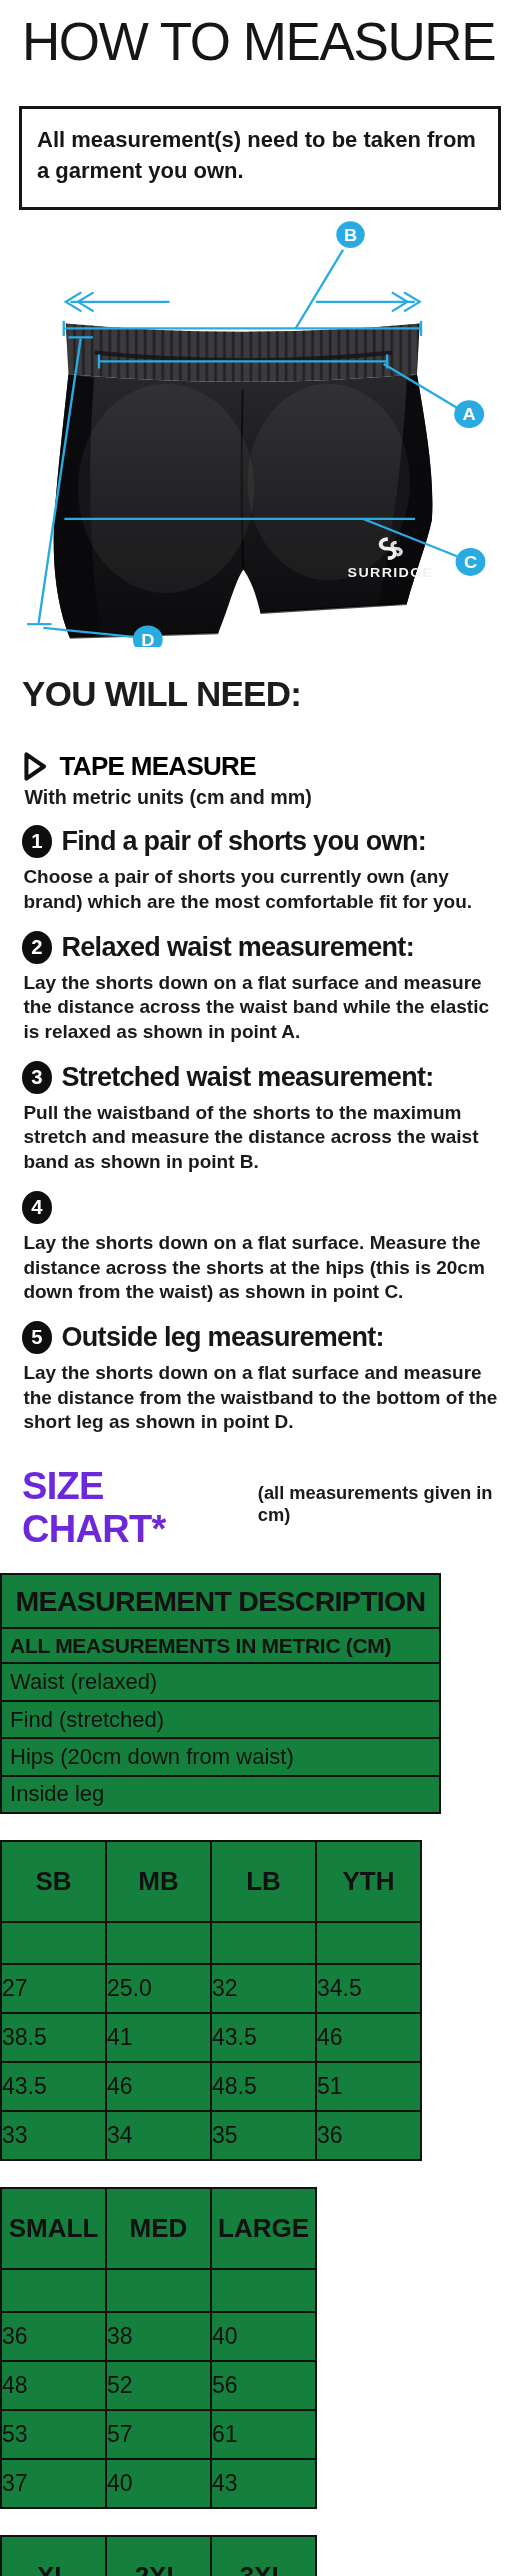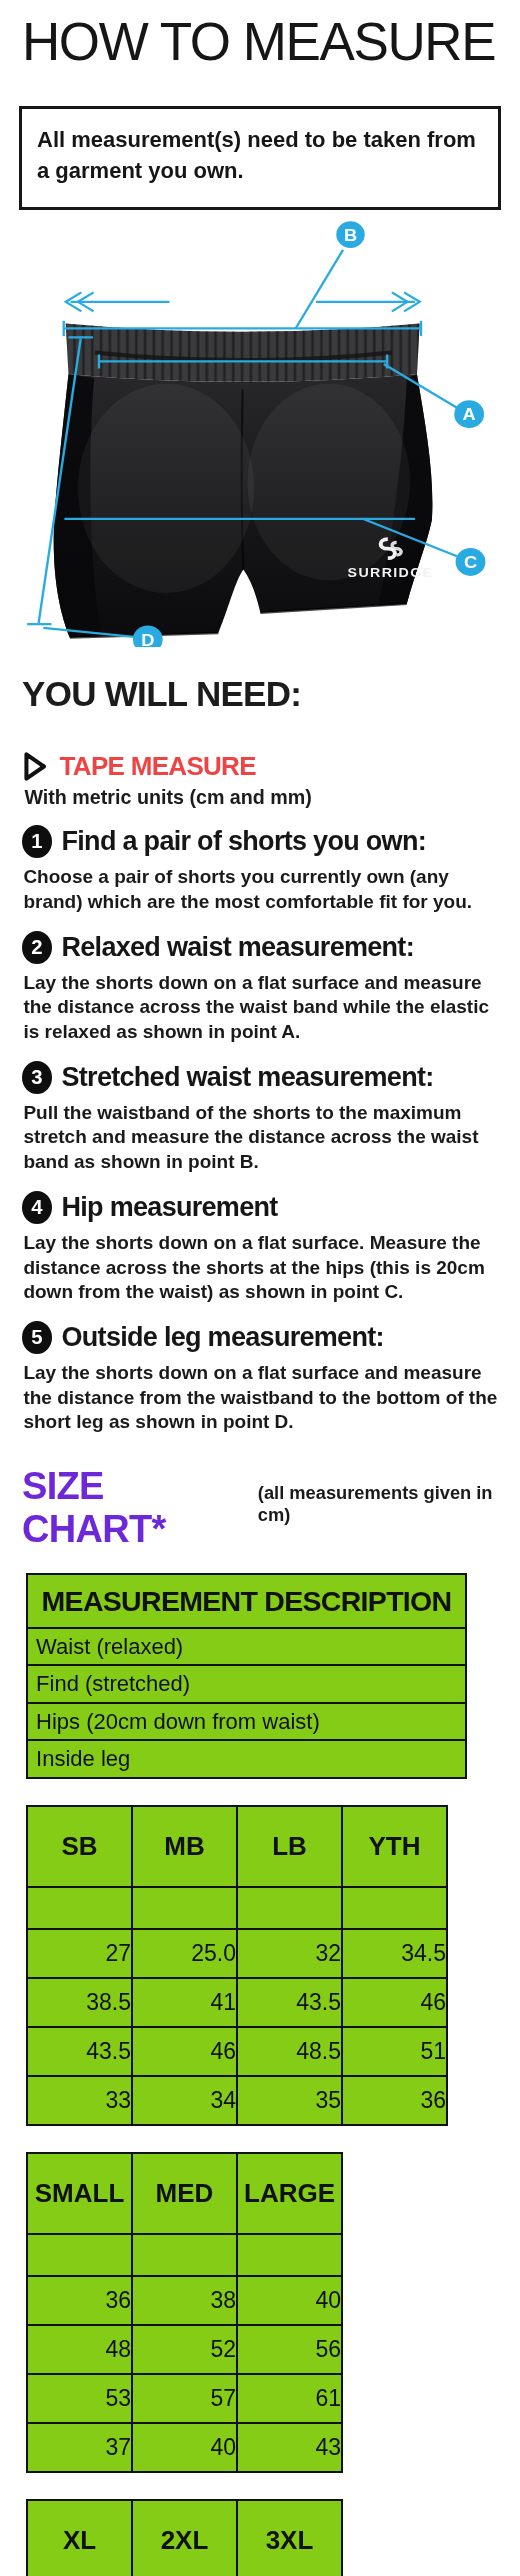--- a/index.html
+++ b/index.html
@@ -3,40 +3,40 @@
 <meta charset="utf-8">
 <style>
   html,body{margin:0;padding:0;background:#ffffff;}
   body{width:520px;color:#111;font-family:"Liberation Sans", sans-serif;-webkit-font-smoothing:antialiased;}
   .page-title{font-size:53px;font-weight:normal;letter-spacing:-1.4px;margin:11px 0 0 22px;color:#161616;}
   .notice-box{margin:34px 19px 0 19px;border:3.4px solid #161616;padding:16.3px 12.2px 20.3px 15px;}
   .notice-text{font-size:22px;font-weight:bold;line-height:1.4;color:#161616;}
   svg.diagram{display:block;width:520px;height:434px;margin-top:2.7px;}
   .ywn-heading{margin:27px 0 0 22px;font-size:35px;font-weight:bold;letter-spacing:-0.7px;color:#1c1c1c;}
   .tape-row{margin:37px 0 0 23px;display:flex;align-items:center;gap:12.2px;}
-  .tape-label{font-size:26px;font-weight:bold;letter-spacing:-0.7px;color:#ef4444;}
+  .tape-label{font-size:26px;font-weight:bold;letter-spacing:-0.7px;color:#000000;}
   .tape-note{margin:4.1px 0 0 24.4px;font-size:19.7px;font-weight:bold;color:#1c1c1c;}
   .steps{margin-top:13.6px;}
   .step{margin:16.3px 17.6px 0 22px;}
   .step-head{display:flex;align-items:center;gap:9.5px;}
   .badge{width:30px;height:33px;background:#0e0e0e;color:#fff;border-radius:50%;display:flex;align-items:center;justify-content:center;font-size:20.3px;font-weight:bold;flex:0 0 30px;}
   .step-title{font-size:27px;font-weight:bold;letter-spacing:-0.7px;color:#161616;}
   .step-body{margin:6.8px 0 0 1.4px;font-size:19px;font-weight:bold;line-height:1.3;color:#1a1a1a;}
   .sc-heading-row{margin:30px 0 0 22px;display:flex;align-items:baseline;gap:9.5px;}
   .sc-heading{font-size:38px;font-weight:bold;letter-spacing:-0.7px;color:#6d28d9;}
   .sc-subheading{font-size:18.3px;font-weight:bold;color:#1a1a1a;}
-  table{border-collapse:collapse;margin-left:26px;background:#84cc16;}
+  table{border-collapse:collapse;background:#15803d;}
   .desc-table{margin-top:22px;width:441px;}
   .desc-table th{border:2.7px solid #111;font-size:28.5px;font-weight:bold;text-align:center;padding:9.5px 4.1px;letter-spacing:-0.7px;}
   .desc-table td{border:2px solid #111;padding:4.7px 8.1px;}
   .desc-table td.sub{font-weight:bold;font-size:21px;letter-spacing:-0.3px;}
   .desc-table td.lab{font-weight:normal;font-size:22px;}
   .size-table{margin-top:26px;}
   .size-table th{border:2px solid #111;font-size:26px;font-weight:bold;text-align:center;width:103px;padding:24px 0;}
-  .size-table td{border:2px solid #111;font-size:23px;font-weight:normal;text-align:right;padding:10px 0;height:26px;}
+  .size-table td{border:2px solid #111;font-size:23px;font-weight:normal;text-align:left;padding:10px 0;height:26px;}
   .size-table tr.empty td{height:20.3px;}
   .footnote{margin:28.5px 17.6px 16.3px 20.3px;font-size:19.7px;font-weight:bold;font-style:italic;line-height:1.22;color:#1a1a1a;}
 </style>
 </head>
 <body>
 
 <h1 class="page-title">HOW TO MEASURE</h1>
 
 <div class="notice-box">
   <div class="notice-text">All measurement(s) need to be taken from a garment you own.</div>
@@ -162,21 +162,20 @@
   <div class="step">
     <div class="step-head">
       <span class="badge">3</span>
       <span class="step-title">Stretched waist measurement:</span>
     </div>
     <div class="step-body">Pull the waistband of the shorts to the maximum stretch and measure the distance across the waist band as shown in point B.</div>
   </div>
   <div class="step">
     <div class="step-head">
       <span class="badge">4</span>
-      <span class="step-title">Hip measurement</span>
     </div>
     <div class="step-body">Lay the shorts down on a flat surface. Measure the distance across the shorts at the hips (this is 20cm down from the waist)  as shown in point C.</div>
   </div>
   <div class="step">
     <div class="step-head">
       <span class="badge">5</span>
       <span class="step-title">Outside leg measurement:</span>
     </div>
     <div class="step-body">Lay the shorts down on a flat surface and measure the distance from the waistband to the bottom of the short leg as shown in point D.</div>
   </div>
@@ -184,20 +183,23 @@
 
 <div class="sc-heading-row">
   <span class="sc-heading">SIZE CHART*</span>
   <span class="sc-subheading">(all measurements given in cm)</span>
 </div>
 
 <table class="desc-table">
   <tbody>
       <tr>
         <th>MEASUREMENT DESCRIPTION</th>
+      </tr>
+  <tr>
+        <td class="sub">ALL MEASUREMENTS IN METRIC (CM)</td>
       </tr>
   <tr>
         <td class="lab">Waist (relaxed)</td>
       </tr>
   <tr>
         <td class="lab">Find (stretched)</td>
       </tr>
   <tr>
         <td class="lab">Hips (20cm down from waist)</td>
       </tr>

